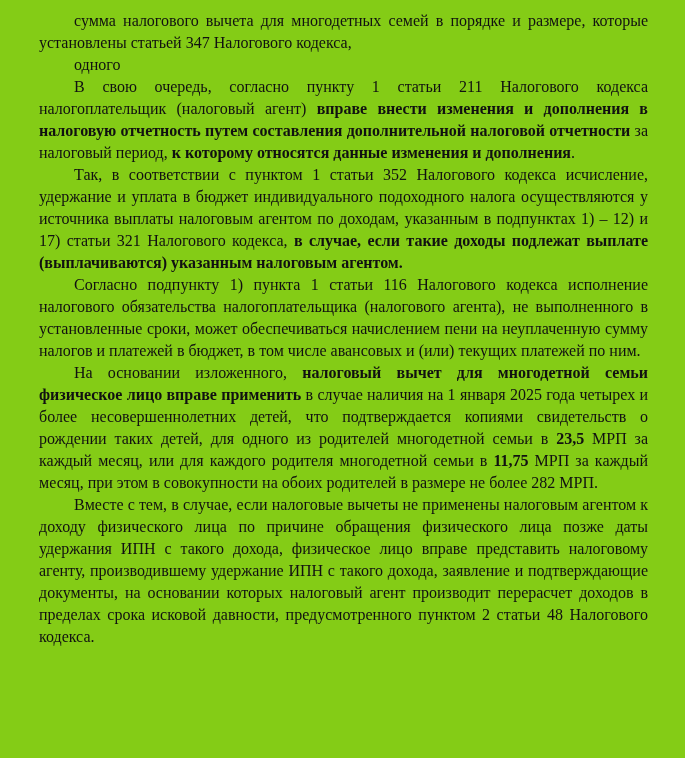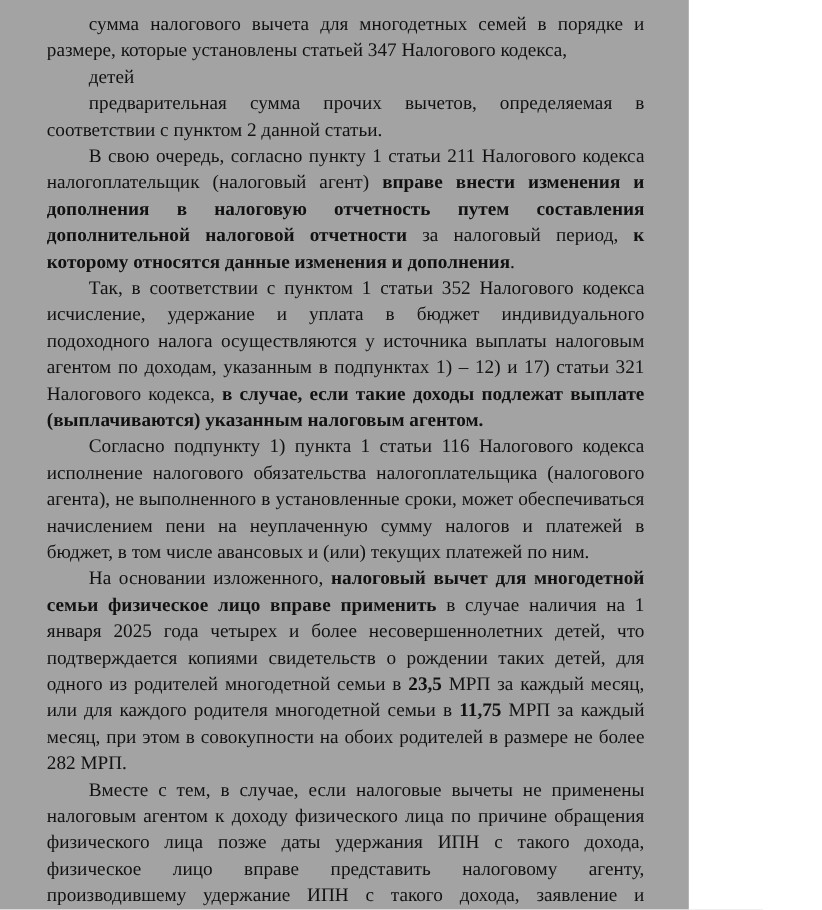--- a/index.html
+++ b/index.html
@@ -1,23 +1,23 @@
 <!DOCTYPE html>
 <html><head>
 <meta charset="utf-8">
 <style>
   html, body {
     margin: 0;
     padding: 0;
     background: #ffffff;
   }
   .page {
-    width: 574px;
+    width: 685px;
     height: 758px;
-    background: #a3a3a3;
+    background: #84cc16;
     box-sizing: border-box;
     overflow: hidden;
   }
   .doc-body {
     box-sizing: border-box;
     padding: 10px 37px 0 39px;
     font-family: "Liberation Serif", "DejaVu Serif", serif;
     font-size: 16px;
     line-height: 22px;
     color: #111111;
@@ -33,21 +33,20 @@
   .run.bold {
     font-weight: bold;
   }
 </style>
 </head>
 <body>
 
 <div class="page">
   <div class="doc-body">
       <p class="para"><span class="run">сумма налогового вычета для многодетных семей в порядке и размере, которые установлены статьей 347 Налогового кодекса,</span></p>
-      <p class="para"><span class="run">детей</span></p>
-      <p class="para"><span class="run">предварительная сумма прочих вычетов, определяемая в соответствии с пунктом 2 данной статьи.</span></p>
+      <p class="para"><span class="run">одного</span></p>
       <p class="para"><span class="run">В свою очередь, согласно пункту 1 статьи 211 Налогового кодекса налогоплательщик (налоговый агент) </span><span class="run bold">вправе внести изменения и дополнения в налоговую отчетность путем составления дополнительной налоговой отчетности</span><span class="run"> за налоговый период, </span><span class="run bold">к которому относятся данные изменения и дополнения</span><span class="run">.</span></p>
       <p class="para"><span class="run">Так, в соответствии с пунктом 1 статьи 352 Налогового кодекса исчисление, удержание и уплата в бюджет индивидуального подоходного налога осуществляются у источника выплаты налоговым агентом по доходам, указанным в подпунктах 1) – 12) и 17) статьи 321 Налогового кодекса, </span><span class="run bold">в случае, если такие доходы подлежат выплате (выплачиваются) указанным налоговым агентом.</span></p>
       <p class="para"><span class="run">Согласно подпункту 1) пункта 1 статьи 116 Налогового кодекса исполнение налогового обязательства налогоплательщика (налогового агента), не выполненного в установленные сроки, может обеспечиваться начислением пени на неуплаченную сумму налогов и платежей в бюджет, в том числе авансовых и (или) текущих платежей по ним.</span></p>
       <p class="para"><span class="run">На основании изложенного, </span><span class="run bold">налоговый вычет для многодетной семьи физическое лицо вправе применить</span><span class="run"> в случае наличия на 1 января 2025 года четырех и более несовершеннолетних детей, что подтверждается копиями свидетельств о рождении таких детей, для одного из родителей многодетной семьи в </span><span class="run bold">23,5</span><span class="run"> МРП за каждый месяц, или для каждого родителя многодетной семьи в </span><span class="run bold">11,75</span><span class="run"> МРП за каждый месяц, при этом в совокупности на обоих родителей в размере не более 282 МРП.</span></p>
       <p class="para"><span class="run">Вместе с тем, в случае, если налоговые вычеты не применены налоговым агентом к доходу физического лица по причине обращения физического лица позже даты удержания ИПН с такого дохода, физическое лицо вправе представить налоговому агенту, производившему удержание ИПН с такого дохода, заявление и подтверждающие документы, на основании которых налоговый агент производит перерасчет доходов в пределах срока исковой давности, предусмотренного пунктом 2 статьи 48 Налогового кодекса.</span></p>
     </div>
 </div>
 
 </body></html>

